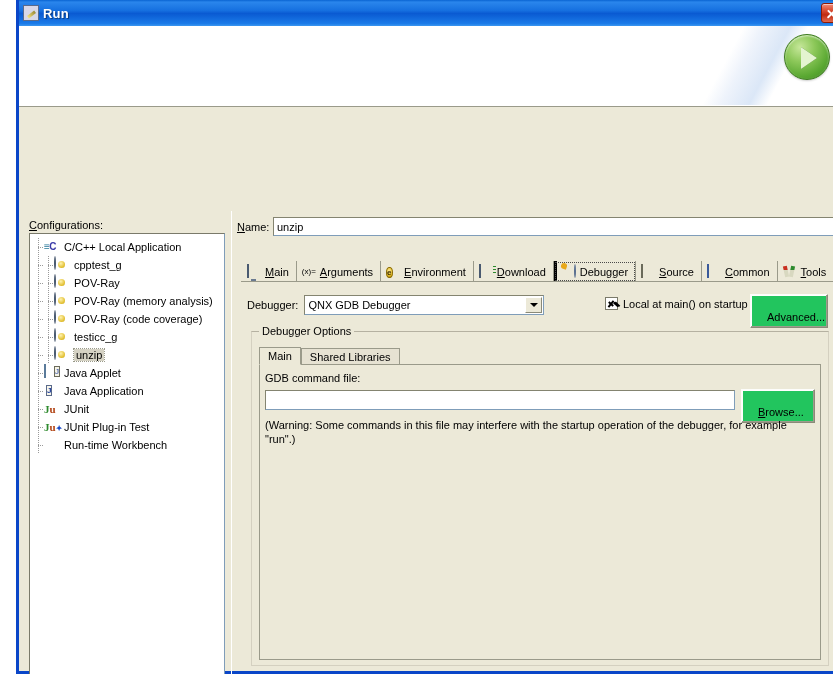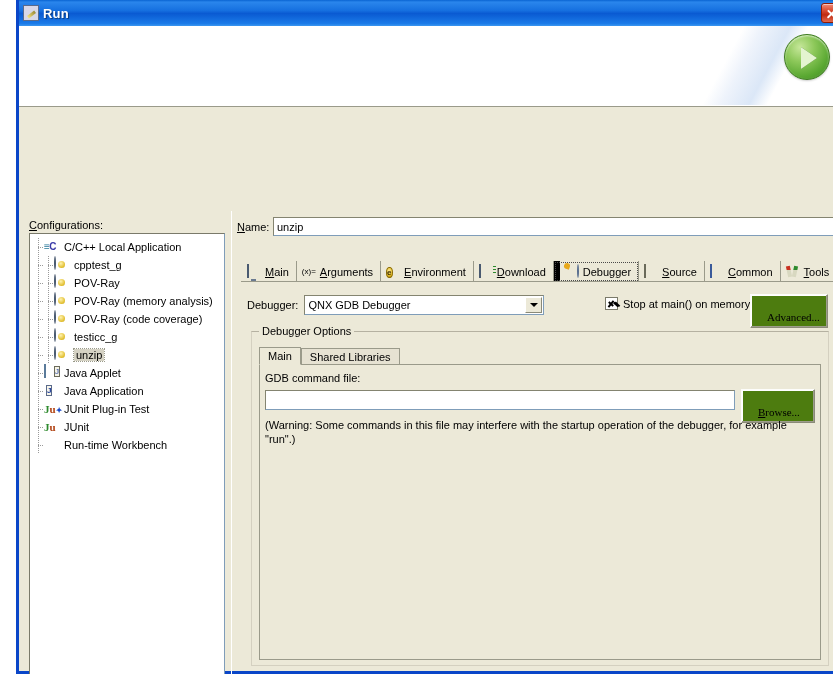--- a/index.html
+++ b/index.html
@@ -197,23 +197,23 @@
   .ico-ju .j { color:#2d8a2d; }
   .ico-ju .u { color:#b04010; }
   .ico-ju .star { color:#1a4ac8; font-size:8px; }
   .ico-wb {
     width:13px;height:13px;margin:2px 0 0 1px;border-radius:50%;
     background: radial-gradient(circle at 35% 28%, #7a9ae8, #2a4ab8 65%, #15246e);
   }
 
   
   .btn {
-    font-family:Liberation Serif, serif;
+    font-family:Liberation Sans, sans-serif;
     font-size: 11px;
-    background: #4d7c0f;
+    background: #22c55e;
     border: 1px solid #8a8a78;
     border-top-color:#fdfdfb; border-left-color:#fdfdfb;
     box-shadow: inset -1px -1px 0 #9d9d8c, inset 1px 1px 0 #ffffff;
     box-sizing: border-box;
     color:#000;
     padding:16px;
     text-align:center;
   }
 
   
@@ -242,21 +242,21 @@
     border-right:1px solid #9a9a8a;
     background:#ece9d8;
     box-sizing:border-box;
     white-space:nowrap;
   }
   .tab:first-child { border-left:1px solid transparent; }
   .tab.active {
     outline:1px dotted #4a4a4a;
     outline-offset:-2px;
     background:#ece9d8;
-    border-left:6px solid #000000;
+    border-left:3px solid #000000;
     text-align:right;
   }
   .tabs-underline {
     position:absolute; left:222px; top:174px; width:600px; height:1px;
     background:#9a9a8a;
   }
 
   .ti { width:14px; height:14px; position:relative; flex:none; }
   .ti-monitor {
     width:13px;height:11px;margin-top:1px;
@@ -478,27 +478,27 @@
             <span class="ico"><span class="ico-applet"></span></span>
             <span class="tlabel">Java Applet</span>
           </div>
           <div class="tnode">
             <span class="guide"></span>
             <span class="ico"><span class="ico-japp">J</span></span>
             <span class="tlabel">Java Application</span>
           </div>
           <div class="tnode">
             <span class="guide"></span>
+            <span class="ico ico-ju"><span class="j">J</span><span class="u">u</span></span>
+            <span class="tlabel">JUnit</span>
+          </div>
+          <div class="tnode">
+            <span class="guide"></span>
             <span class="ico ico-ju"><span class="j">J</span><span class="u">u</span><span class="star">✦</span></span>
             <span class="tlabel">JUnit Plug-in Test</span>
-          </div>
-          <div class="tnode">
-            <span class="guide"></span>
-            <span class="ico ico-ju"><span class="j">J</span><span class="u">u</span></span>
-            <span class="tlabel">JUnit</span>
           </div>
           <div class="tnode">
             <span class="guide"></span>
             <span class="ico"><span class="ico-wb"></span></span>
             <span class="tlabel">Run-time Workbench</span>
           </div>
         </div>
     </div>
 
     <div class="name-row">
@@ -545,21 +545,21 @@
     <div class="dbg-row">
       <span class="dbg-label label-sm">Debugger:</span>
       <div class="combo">
         <span>QNX GDB Debugger</span>
         <span class="combo-arrow"></span>
       </div>
     </div>
 
     <div class="chk-row">
       <span class="checkbox checked"></span>
-      <span class="label-sm">Stop at main() on memory</span>
+      <span class="label-sm">Local at main() on startup</span>
     </div>
 
     <button class="btn" id="advanced-btn">
       <span>Advanced...</span>
     </button>
 
     <div class="groupbox"></div>
     <div class="group-title label-sm">Debugger Options</div>
 
     <div class="inner-tabs" id="inner-tabs">

